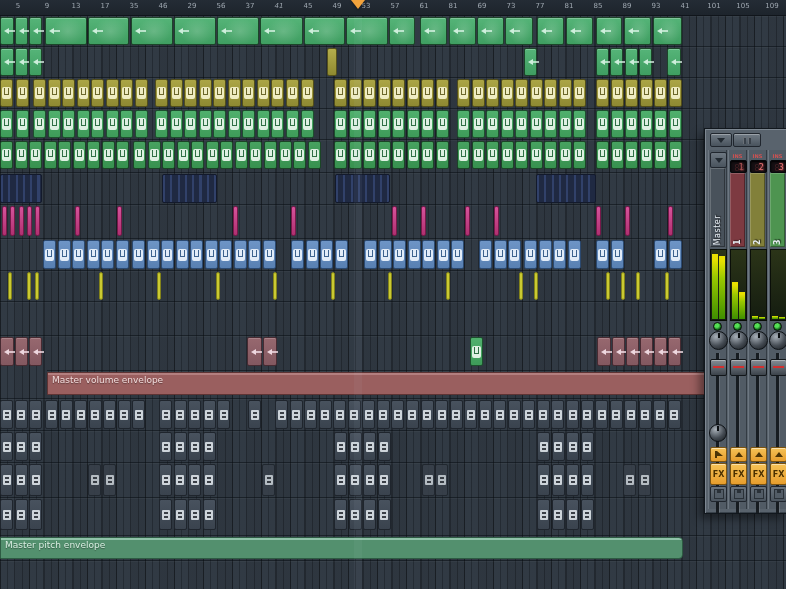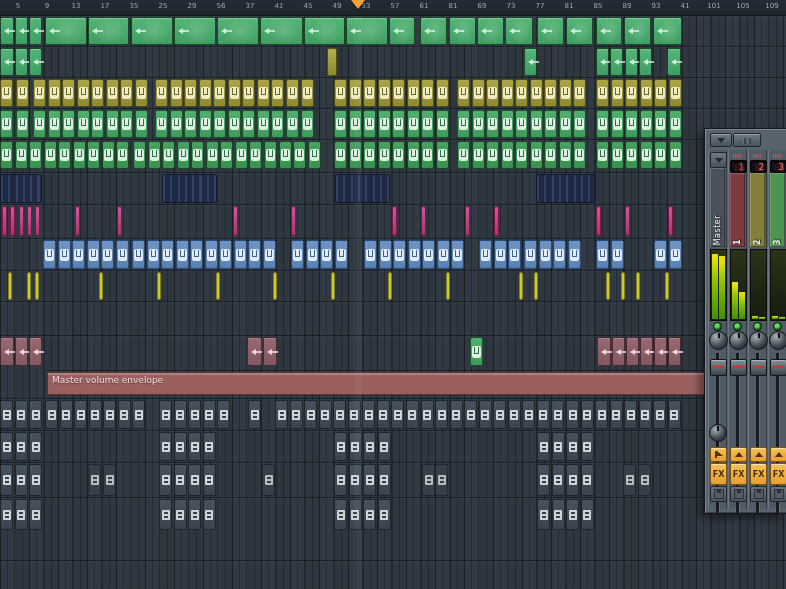--- a/index.html
+++ b/index.html
@@ -1237,29 +1237,34 @@
         <div class="cell gc" style="left: 551.55px; width: 13px; height: 31px;">
           <div class="gicon"></div>
         </div>
         <div class="cell gc" style="left: 566.1px; width: 13px; height: 31px;">
           <div class="gicon"></div>
         </div>
         <div class="cell gc" style="left: 580.65px; width: 13px; height: 31px;">
           <div class="gicon"></div>
         </div>
       </div>
+      <div class="row" style="top: 535px; height: 25px;">
+        <div class="clip ep" style="left: 0px; width: 683px; height: 22px;">
+          <span class="envlabel">Master pitch envelope</span>
+        </div>
+      </div>
       <div class="row" style="top: 560px; height: 29px;"></div>
     </div>
   <div id="timeline">
       <div class="tick" style="left: 18px;">5</div>
       <div class="tick" style="left: 47px;">9</div>
       <div class="tick" style="left: 76px;">13</div>
       <div class="tick" style="left: 105px;">17</div>
       <div class="tick" style="left: 134px;">35</div>
-      <div class="tick" style="left: 163px;">25</div>
+      <div class="tick" style="left: 163px;">46</div>
       <div class="tick" style="left: 192px;">29</div>
       <div class="tick" style="left: 221px;">56</div>
       <div class="tick" style="left: 250px;">37</div>
       <div class="tick" style="left: 279px; font-style: italic;">41</div>
       <div class="tick" style="left: 308px;">45</div>
       <div class="tick" style="left: 337px;">49</div>
       <div class="tick" style="left: 366px;">53</div>
       <div class="tick" style="left: 395px;">57</div>
       <div class="tick" style="left: 424px;">61</div>
       <div class="tick" style="left: 453px;">81</div>

